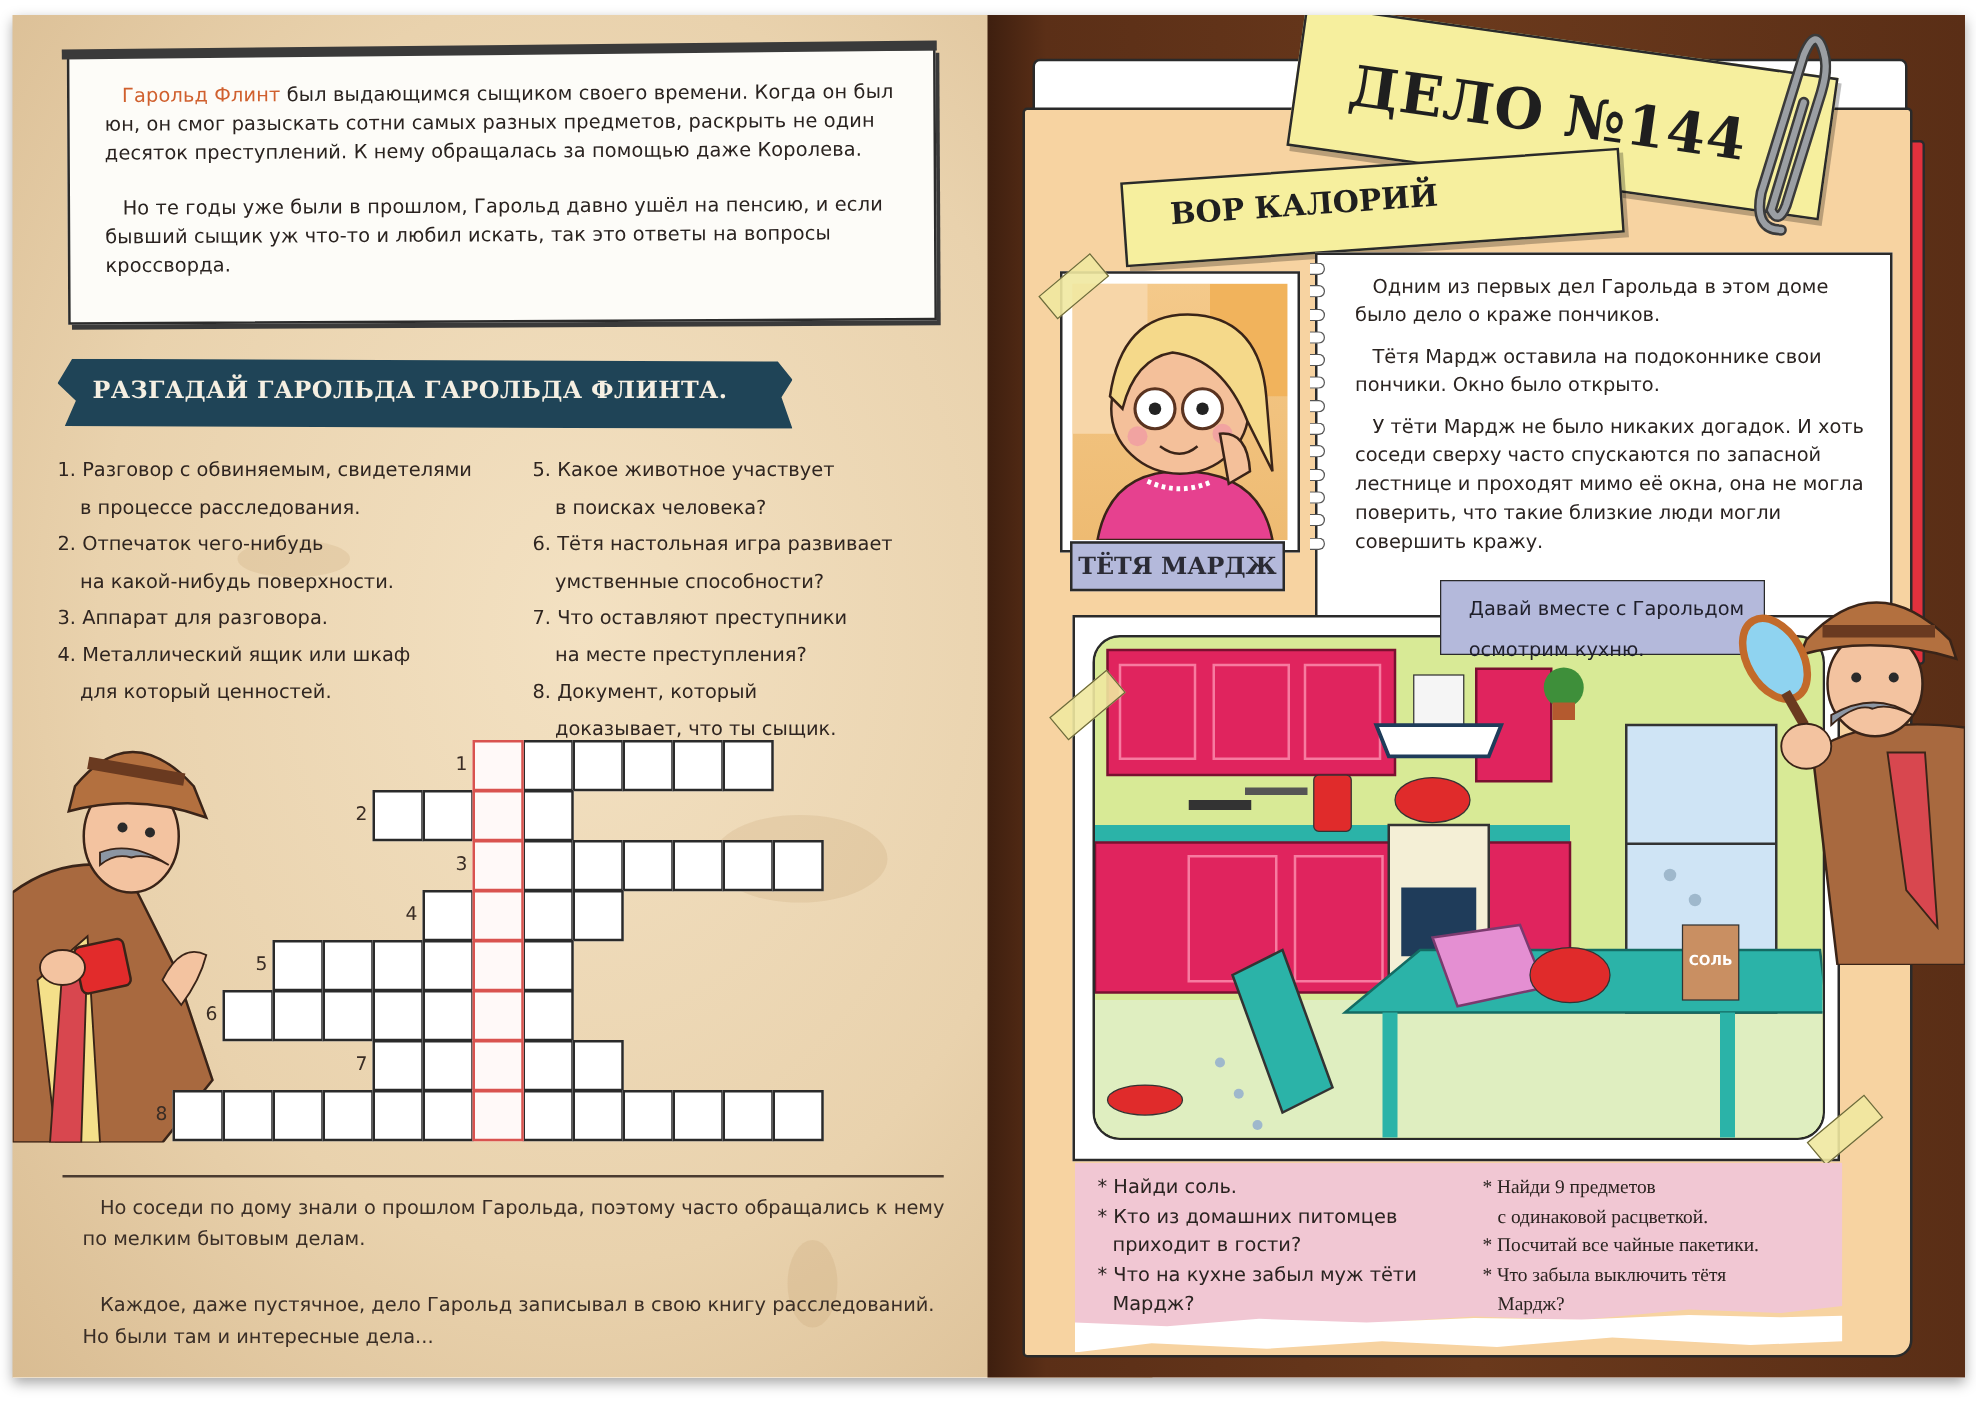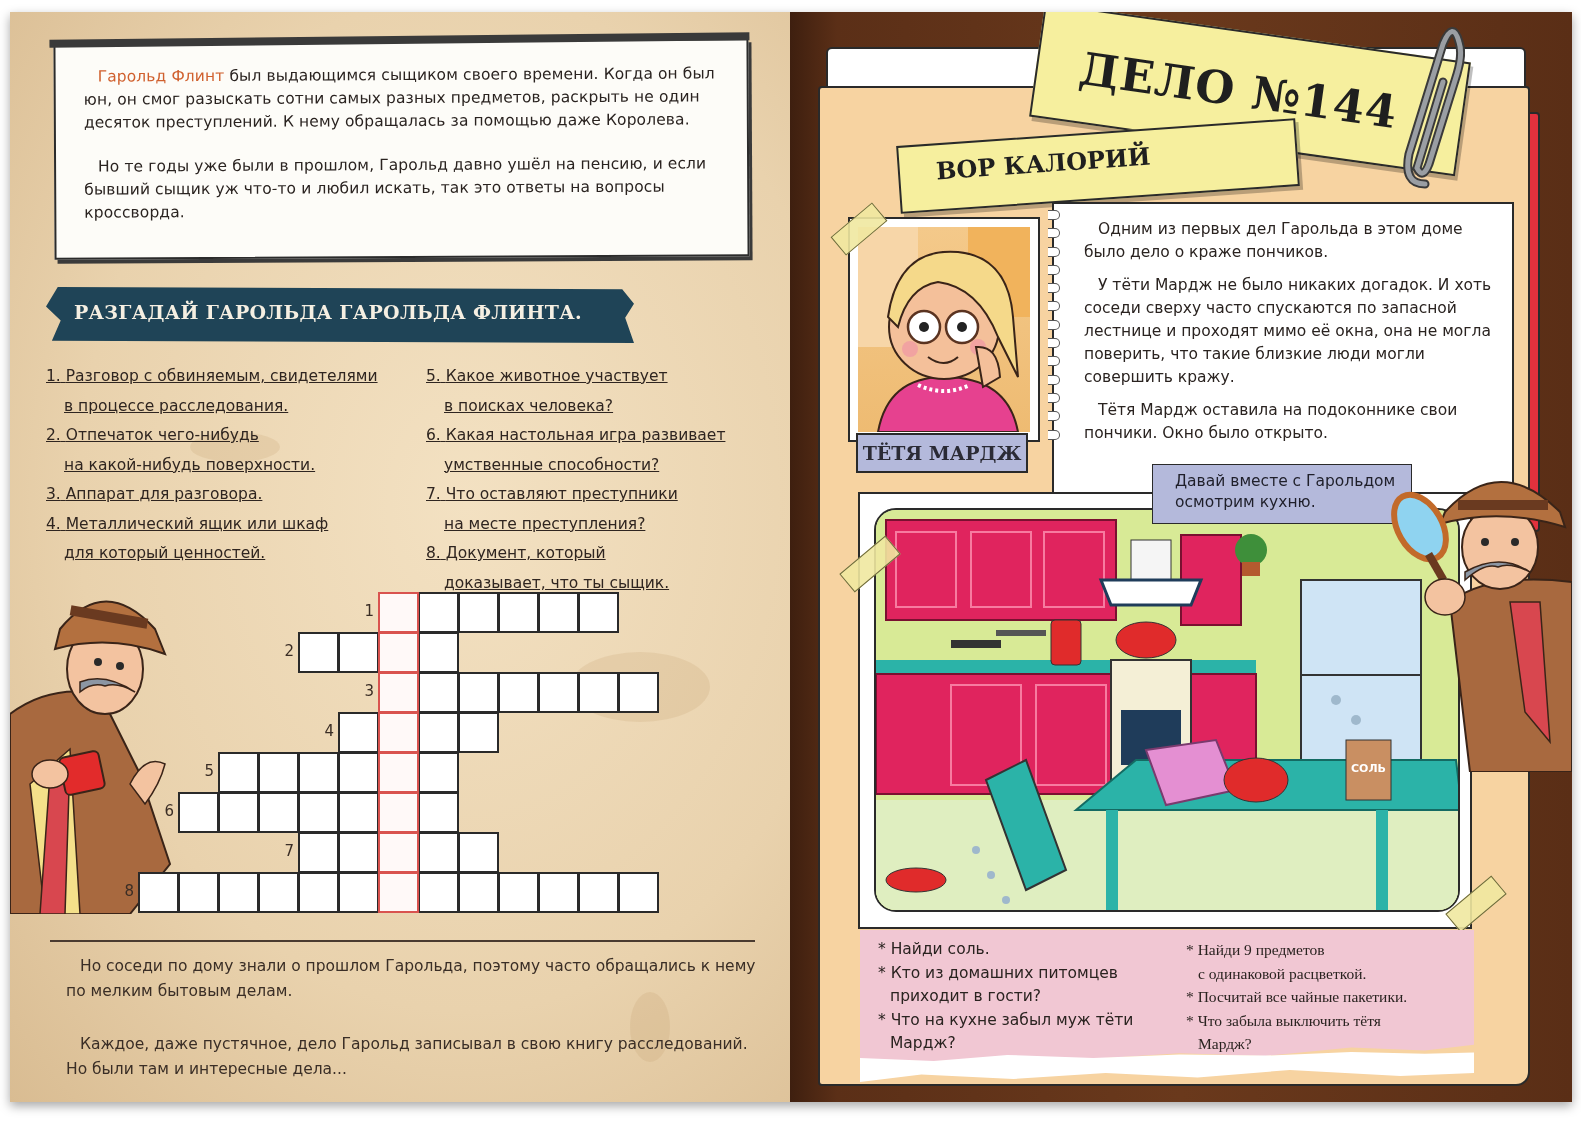--- a/index.html
+++ b/index.html
@@ -21,21 +21,21 @@
   .intro-card p { font-size: 15.5px; line-height: 23px; color: #2a2320; letter-spacing: 0.1px; }
   .intro-card p + p { margin-top: 21px; }
   .intro-card .name { color: #d0602e; }
   .indent { display: inline-block; width: 14px; }
 
   .banner { position: absolute; left: 36px; top: 275px; width: 588px; height: 56px; background: #1f4457;
     clip-path: polygon(2% 0, 98% 4%, 100% 30%, 98.5% 55%, 100% 100%, 1% 96%, 2.5% 60%, 0 35%); }
   .banner-text { position: absolute; left: 64px; top: 289px; font-family: "DejaVu Serif", serif; font-weight: bold;
     font-size: 19px; color: #f5efe2; letter-spacing: 0.3px; }
 
-  .clues { position: absolute; top: 350px; font-size: 15.5px; color: #2f2520; line-height: 29.5px; text-decoration: underline; }
+  .clues { position: absolute; top: 350px; font-size: 15.5px; color: #2f2520; line-height: 29.5px; }
   .clues.col1 { left: 36px; width: 380px; }
   .clues.col2 { left: 416px; width: 360px; }
   .clue .cont { padding-left: 18px; display: block; }
 
   .crossword { position: absolute; left: 128px; top: 580px; width: 540px; height: 340px; }
   .cw-cell { position: absolute; width: 41px; height: 41px; background: #ffffff; border: 2px solid #2a2a2a; }
   .cw-cell.key { border-color: #d9534f; background: #fff9f8; z-index: 2; }
   .cw-num { position: absolute; font-size: 15px; color: #3a2d25; width: 20px; text-align: right; }
 
   .divider { position: absolute; left: 40px; top: 928px; width: 705px; height: 2px; background: #4a3b30; }
@@ -71,21 +71,21 @@
     font-family: "DejaVu Serif", serif; font-weight: bold; font-size: 19px; color: #2b2b35; text-align: center; line-height: 36px; }
   .tape { position: absolute; background: rgba(240,232,160,0.9); border: 1.5px solid #6e6a3c; }
 
   .story-card { position: absolute; left: 262px; top: 190px; width: 462px; height: 316px; background: #ffffff; border: 2px solid #2a2a2a; padding: 14px 18px 12px 30px; }
   .story-card p { font-size: 15.5px; line-height: 23px; color: #2a2320; }
   .story-card p + p { margin-top: 10px; }
   .spiral { position: absolute; left: -6px; top: 6px; width: 14px; }
   .spiral span { display: block; width: 12px; height: 10px; border: 1.5px solid #555; border-left: none; border-radius: 0 6px 6px 0; margin-bottom: 8.3px; background: #fff; }
 
   .hint-note { position: absolute; left: 362px; top: 452px; width: 260px; height: 60px; background: #b4b9db; border: 1.5px solid #2a2a2a; padding: 6px 10px 0 22px;
-    font-size: 15.5px; line-height: 21px; color: #1f1f2a; }
+    font-size: 15.5px; line-height: 33px; color: #1f1f2a; }
 
   .kitchen-frame { position: absolute; left: 68px; top: 480px; width: 614px; height: 437px; background: #ffffff; border: 2px solid #2a2a2a; }
   .kitchen { position: absolute; left: 84px; top: 496px; width: 586px; height: 404px; border: 2px solid #2a2a2a; border-radius: 22px; overflow: hidden; background: #d6e89c; }
 
   .tasks { position: absolute; left: 70px; top: 918px; width: 614px; height: 140px; background: #f1c7d3;
     clip-path: polygon(0 0, 100% 0, 100% 82%, 92% 86%, 80% 84%, 66% 90%, 52% 88%, 38% 92%, 24% 90%, 12% 94%, 0 92%); padding: 6px 14px; }
   .tasks-torn { position: absolute; left: 70px; top: 1040px; width: 614px; height: 30px; background: #ffffff;
     clip-path: polygon(0 20%, 12% 30%, 24% 10%, 38% 20%, 52% 8%, 66% 12%, 80% 0, 92% 6%, 100% 2%, 100% 70%, 88% 80%, 70% 60%, 55% 85%, 40% 70%, 25% 90%, 10% 75%, 0 100%); }
   .task-col { position: absolute; top: 8px; font-size: 15.5px; line-height: 23.5px; color: #2a2320; }
   .task-col.c1 { left: 18px; width: 300px; }
@@ -115,21 +115,21 @@
     <div class="banner-text">РАЗГАДАЙ ГАРОЛЬДА ГАРОЛЬДА ФЛИНТА.</div>
 
     <div class="clues col1">
       <div class="clue"><span>1.</span> <span>Разговор с обвиняемым, свидетелями</span><span class="cont">в процессе расследования.</span></div>
       <div class="clue"><span>2.</span> <span>Отпечаток чего-нибудь</span><span class="cont">на какой-нибудь поверхности.</span></div>
       <div class="clue"><span>3.</span> <span>Аппарат для разговора.</span></div>
       <div class="clue"><span>4.</span> <span>Металлический ящик или шкаф</span><span class="cont">для который ценностей.</span></div>
     </div>
     <div class="clues col2">
       <div class="clue"><span>5.</span> <span>Какое животное участвует</span><span class="cont">в поисках человека?</span></div>
-      <div class="clue"><span>6.</span> <span>Какая настольная игра развивает</span><span class="cont">умственные способности?</span></div>
+      <div class="clue"><span>6.</span> <span>Тётя настольная игра развивает</span><span class="cont">умственные способности?</span></div>
       <div class="clue"><span>7.</span> <span>Что оставляют преступники</span><span class="cont">на месте преступления?</span></div>
       <div class="clue"><span>8.</span> <span>Документ, который</span><span class="cont">доказывает, что ты сыщик.</span></div>
     </div>
 
     <svg class="det-left" viewBox="0 0 200 340">
       <path d="M0 140 Q40 110 90 120 L130 200 L160 290 L120 340 L0 340 Z" fill="#a8693f" stroke="#3a2418" stroke-width="2"></path>
       <path d="M20 210 L60 175 L70 340 L35 340 Z" fill="#f4e08a" stroke="#3a2418" stroke-width="1.5"></path>
       <path d="M40 200 L60 185 L55 340 L30 340 Z" fill="#d8474f" stroke="#3a2418" stroke-width="1.5"></path>
       <ellipse cx="95" cy="95" rx="38" ry="45" fill="#f3c3a0" stroke="#3a2418" stroke-width="2"></ellipse>
       <path d="M50 55 Q95 0 145 55 L155 80 Q100 60 45 75 Z" fill="#b3703f" stroke="#3a2418" stroke-width="2"></path>
@@ -260,22 +260,22 @@
           <span></span>
           <span></span>
           <span></span>
           <span></span>
           <span></span>
           <span></span>
           <span></span>
           <span></span>
       </div>
       <p><span class="indent"></span><span>Одним из первых дел Гарольда в этом доме было дело о краже пончиков.</span></p>
+      <p><span class="indent"></span><span>Тётя Мардж оставила на подоконнике свои пончики. Окно было открыто.</span></p>
       <p><span class="indent"></span><span>У тёти Мардж не было никаких догадок. И хоть соседи сверху часто спускаются по запасной лестнице и проходят мимо её окна, она не могла поверить, что такие близкие люди могли совершить кражу.</span></p>
-      <p><span class="indent"></span><span>Тётя Мардж оставила на подоконнике свои пончики. Окно было открыто.</span></p>
     </div>
 
     <div class="kitchen-frame"></div>
     <div class="kitchen">
       <svg width="586" height="404" viewBox="0 0 586 404">
         <rect x="0" y="0" width="586" height="404" fill="#d8ea96"></rect>
         <rect x="0" y="290" width="586" height="114" fill="#dfeec0"></rect>
 
         <rect x="10" y="10" width="230" height="100" fill="#e0245e" stroke="#7a1030" stroke-width="2"></rect>
         <rect x="20" y="22" width="60" height="75" fill="none" stroke="#f77ba0" stroke-width="2"></rect>

